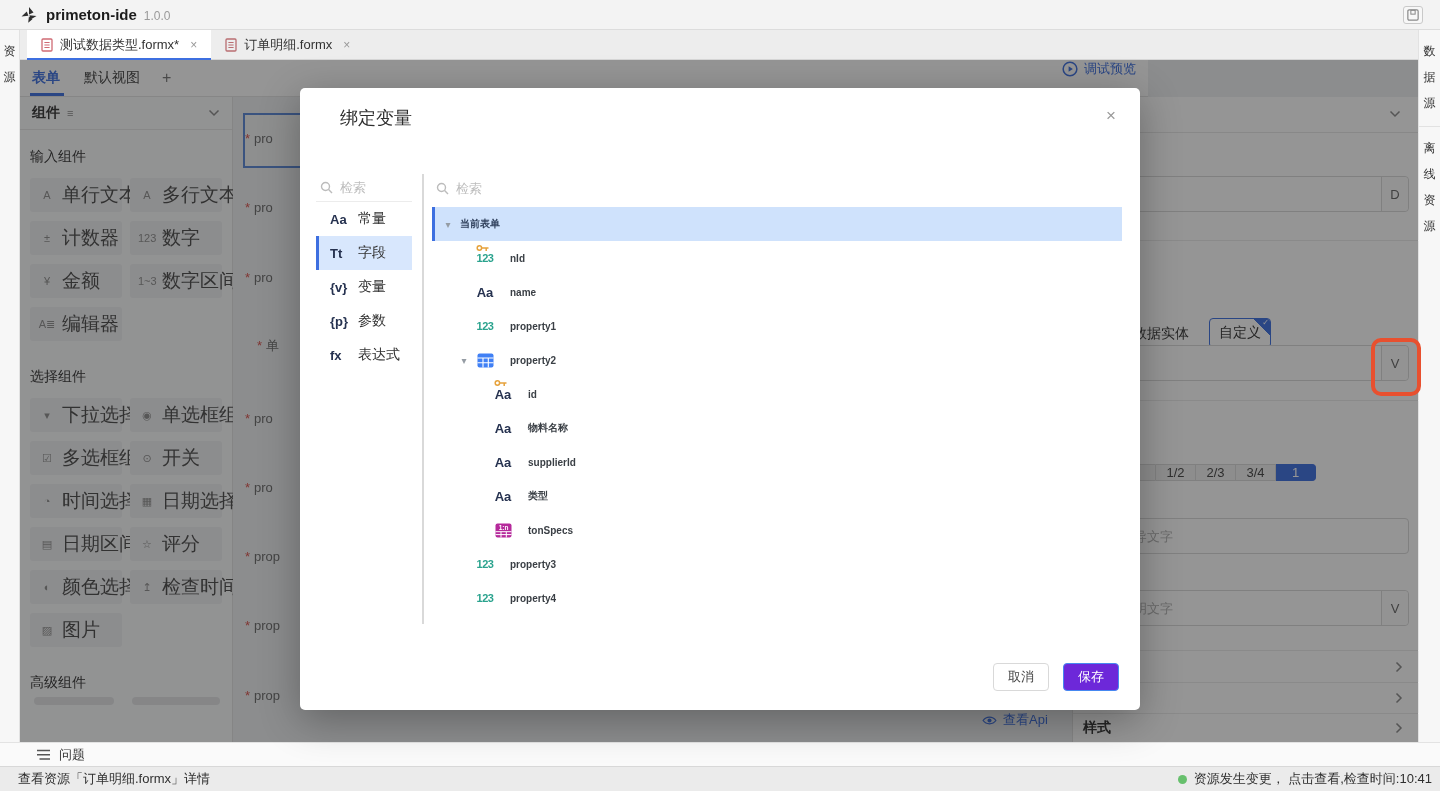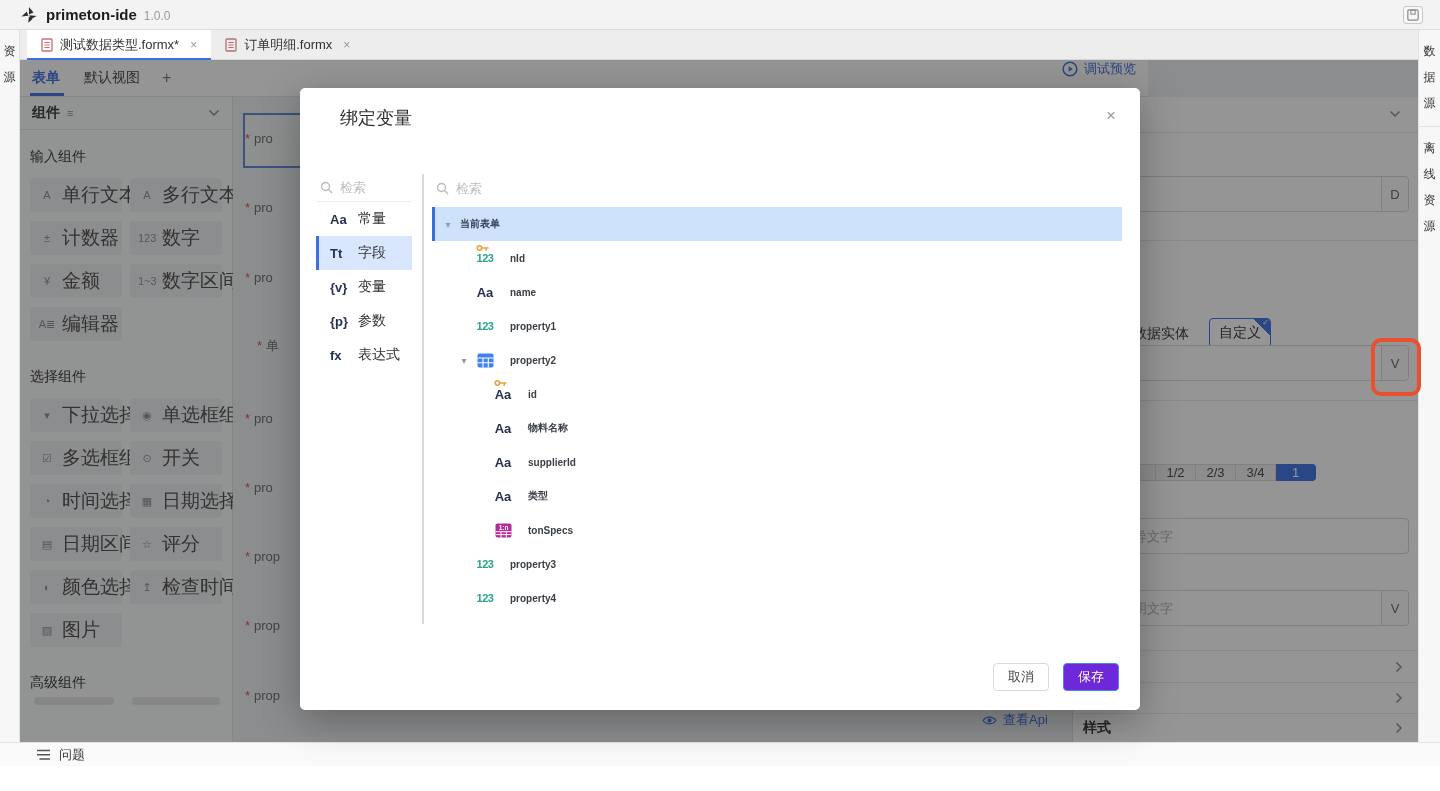--- a/index.html
+++ b/index.html
@@ -543,14 +543,21 @@
 
   <div class="annot"></div>
 
   <div class="problems-bar">
     <svg width="15" height="12" viewBox="0 0 15 12">
         <path d="M1 1.5 H14 M1 5.8 H14 M3.5 10.1 H14" stroke="#555" stroke-width="1.5"></path>
       </svg>
     <span>问题</span>
   </div>
 
+  <div class="statusbar">
+    <span>查看资源「订单明细.formx」详情</span>
+    <span class="right">
+      <span class="gdot"></span>
+      <span>资源发生变更， 点击查看,检查时间:10:41</span>
+    </span>
+  </div>
 
 </div>
 
 </body></html>

